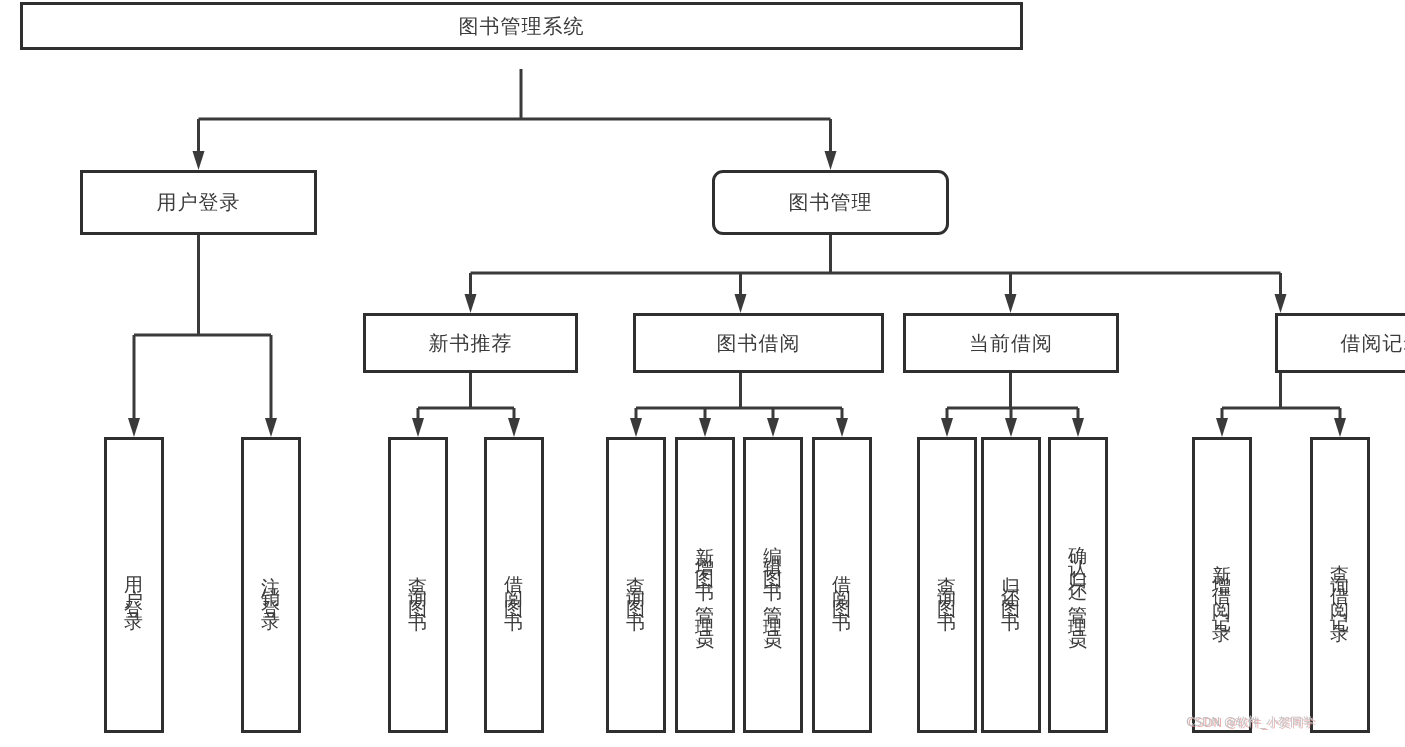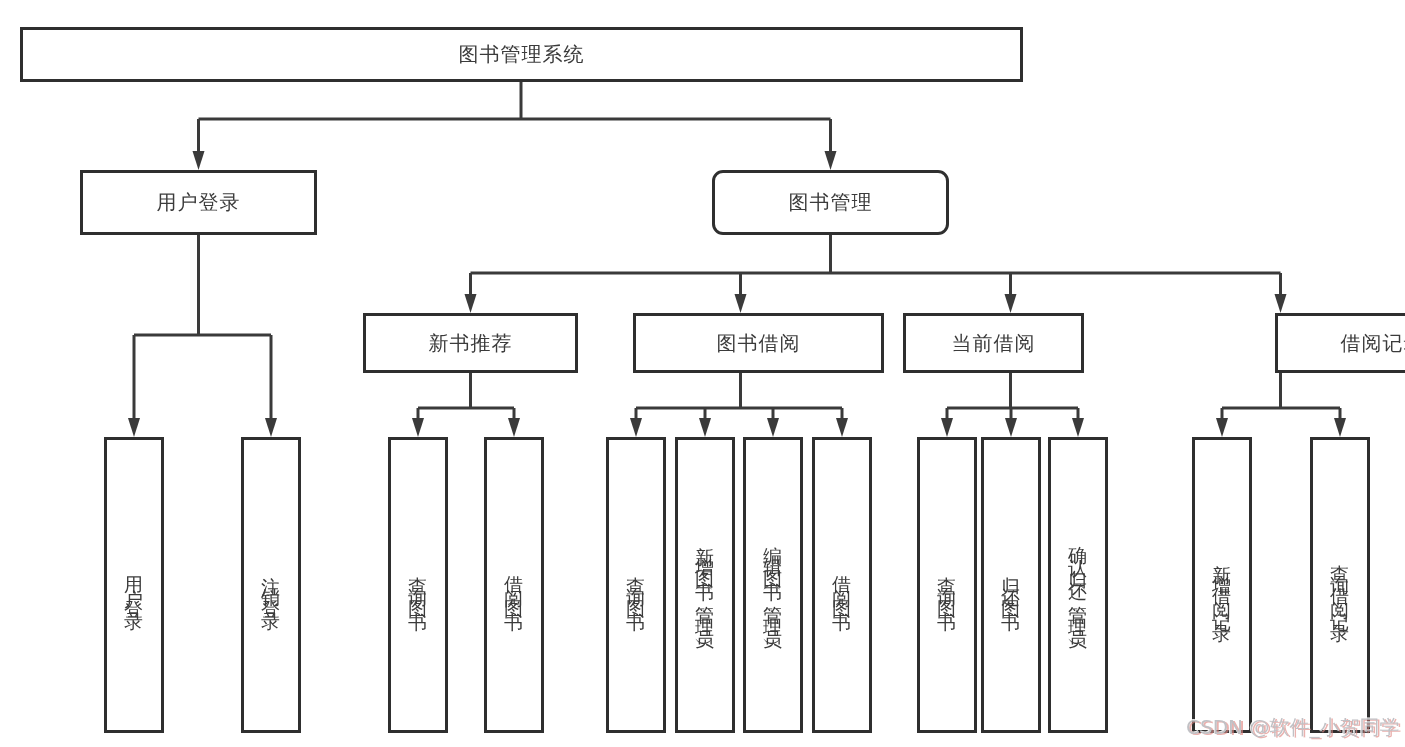--- a/index.html
+++ b/index.html
@@ -29,38 +29,38 @@
     display: flex;
     align-items: center;
     justify-content: center;
     color: #3b3b3b;
   }
   .h-label {
     font-size: 20px;
     letter-spacing: 1px;
     white-space: nowrap;
   }
-  .root  { left: 20px;  top: 27px;  width: 1003px; height: 55px; }
+  .root  { left: 20px;  top: 2px;  width: 1003px; height: 48px; }
   .lvl2  { top: 170px; height: 65px; }
   .lvl3  { top: 313px; height: 60px; }
   .leaf  { top: 437px; height: 296px; width: 60px; }
   .v-label {
     writing-mode: vertical-rl;
     text-orientation: mixed;
     font-size: 19px;
     letter-spacing: 12px;
     line-height: 1;
     color: #3b3b3b;
     white-space: nowrap;
   }
   #watermark {
     position: absolute;
     left: 1186px;
     top: 714px;
-    font-size: 20px;
+    font-size: 12px;
     color: #c1c1c5;
     text-shadow: 2px 1px 0 rgba(223, 135, 130, 0.65), -1px -1px 0 rgba(255,255,255,0.9);
     white-space: nowrap;
     z-index: 5;
   }
   svg path { stroke: #3a3a3a; stroke-width: 3; fill: none; }
   svg polygon { fill: #3a3a3a; stroke: none; }
 </style>
 </head>
 <body>
@@ -139,21 +139,21 @@
   <div class="box lvl2" style="left:712px;width:237px;border-radius:11px;">
     <span class="h-label">图书管理</span>
   </div>
 
   <div class="box lvl3" style="left:363px;width:215px;">
     <span class="h-label">新书推荐</span>
   </div>
   <div class="box lvl3" style="left:633px;width:251px;">
     <span class="h-label">图书借阅</span>
   </div>
-  <div class="box lvl3" style="left:903px;width:181px;">
+  <div class="box lvl3" style="left:903px;width:216px;">
     <span class="h-label">当前借阅</span>
   </div>
   <div class="box lvl3" style="left:1233px;width:215px;margin-left:42px;">
     <span class="h-label">借阅记录</span>
   </div>
 
   <div class="box leaf" style="left:104px;">
     <span class="v-label">用户登录</span>
   </div>
   <div class="box leaf" style="left:241px;">

